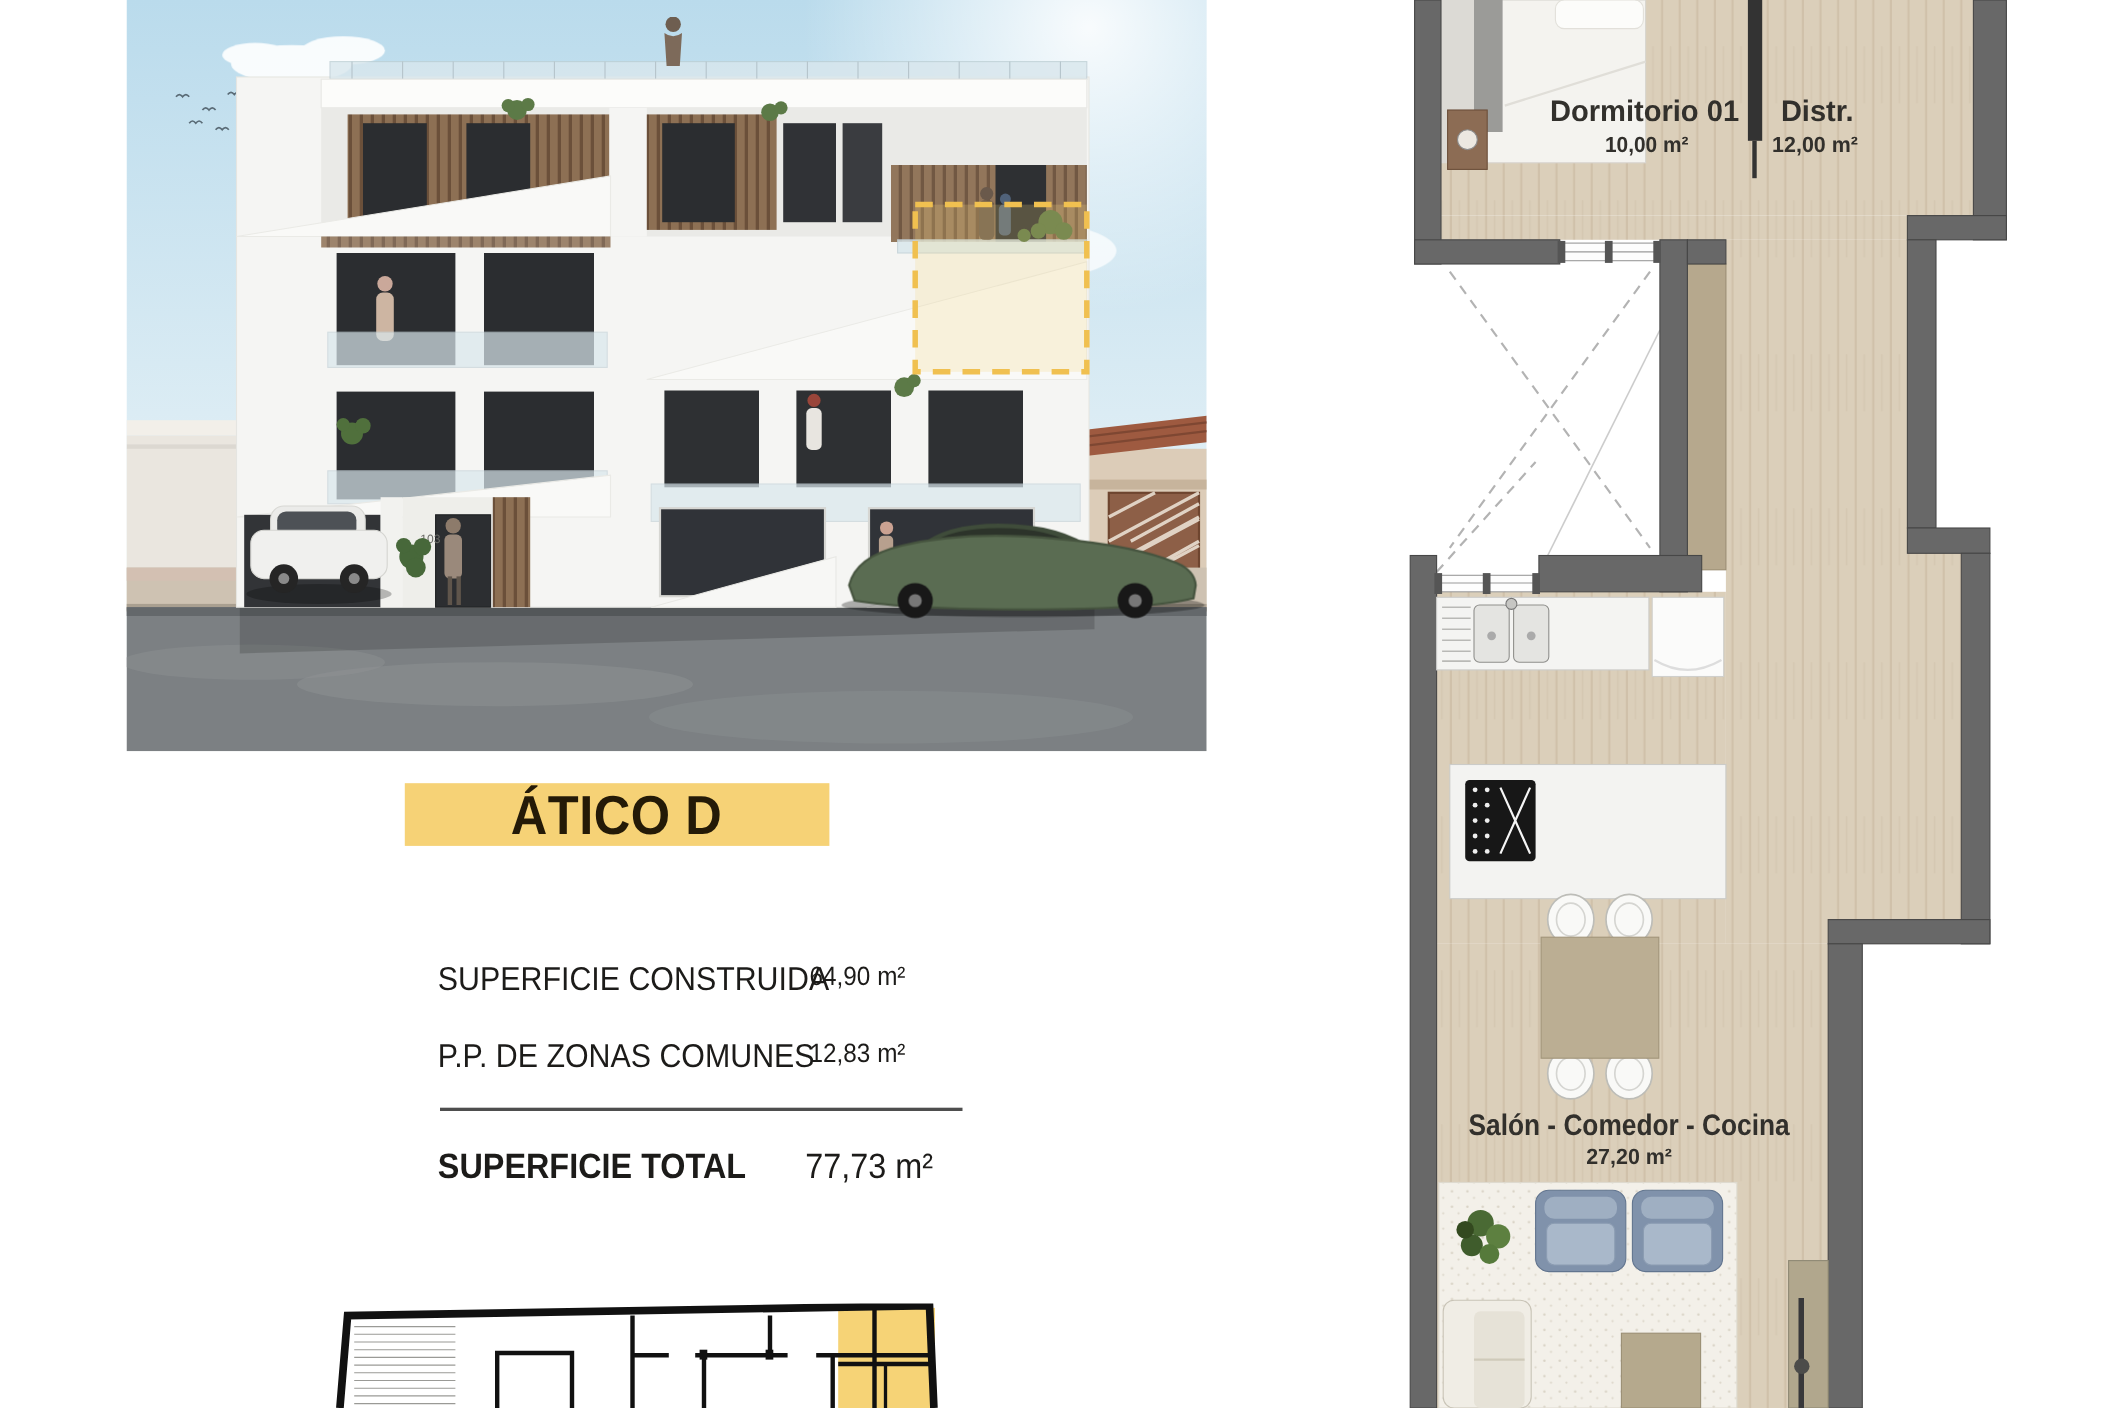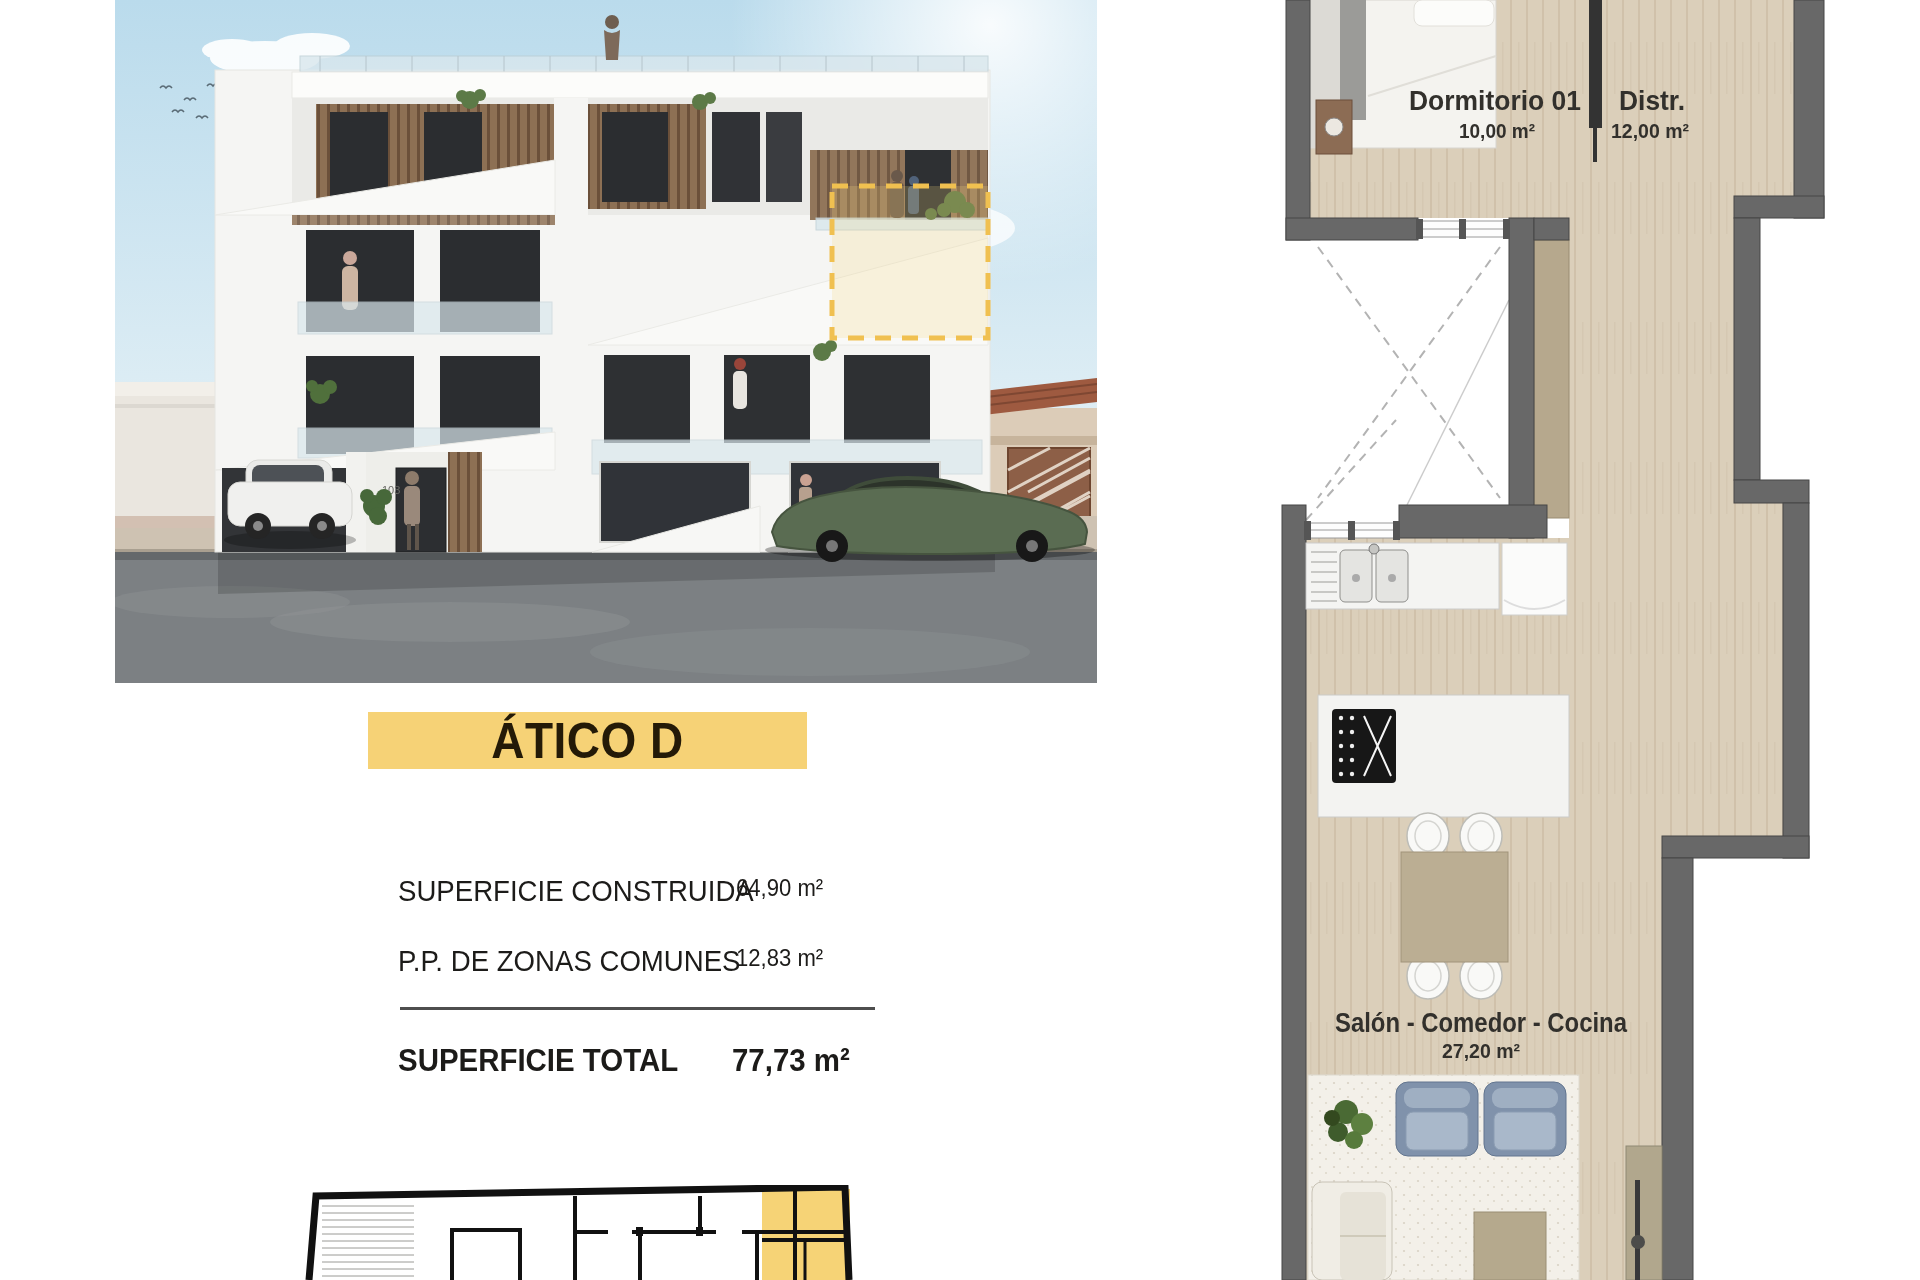--- a/index.html
+++ b/index.html
@@ -3,34 +3,34 @@
 <meta charset="utf-8">
 <style>
   html,body{margin:0;padding:0;background:#fff;}
   .page{position:relative;width:1920px;height:1280px;background:#ffffff;overflow:hidden;
         font-family:"Liberation Sans",sans-serif;color:#1c1b19;}
   .abs{position:absolute;}
   svg text{font-family:"Liberation Sans",sans-serif;}
   
   .render-wrap{left:115px;top:0;width:982px;height:683px;}
   
-  .unit-banner{left:368px;top:712px;width:439px;height:57px;background:#f6d276;
+  .unit-banner{left:368px;top:712px;width:386px;height:57px;background:#f6d276;
                display:flex;align-items:center;justify-content:center;}
   .unit-banner span{font-size:50px;font-weight:700;color:#241a07;letter-spacing:.5px;
                     display:inline-block;transform:scaleX(.92);white-space:nowrap;}
   
   .sqz{display:inline-block;transform:scaleX(.92);transform-origin:left center;white-space:nowrap;}
   .surf-header{left:398px;top:818px;font-size:30px;font-weight:700;}
   .surf-label{font-size:30px;font-weight:400;}
   .surf-value{font-size:24px;font-weight:400;}
   .row1{top:874px;} .row2{top:944px;}
   .lab-col{left:398px;} .val-col{left:736px;}
   .divider{left:400px;top:1007px;width:475px;height:3px;background:#4e4e4e;}
   .tot-label{left:398px;top:1042px;font-size:32px;font-weight:700;}
-  .tot-value{left:732px;top:1042px;font-size:32px;font-weight:700;}
+  .tot-value{left:732px;top:1042px;font-size:32px;font-weight:400;}
   
   .keyplan{left:285px;top:1185px;width:575px;height:95px;}
   .compass{left:855px;top:1180px;width:110px;height:100px;}
 </style>
 </head>
 <body>
 
 <div class="page">
 
   <div class="abs render-wrap">

